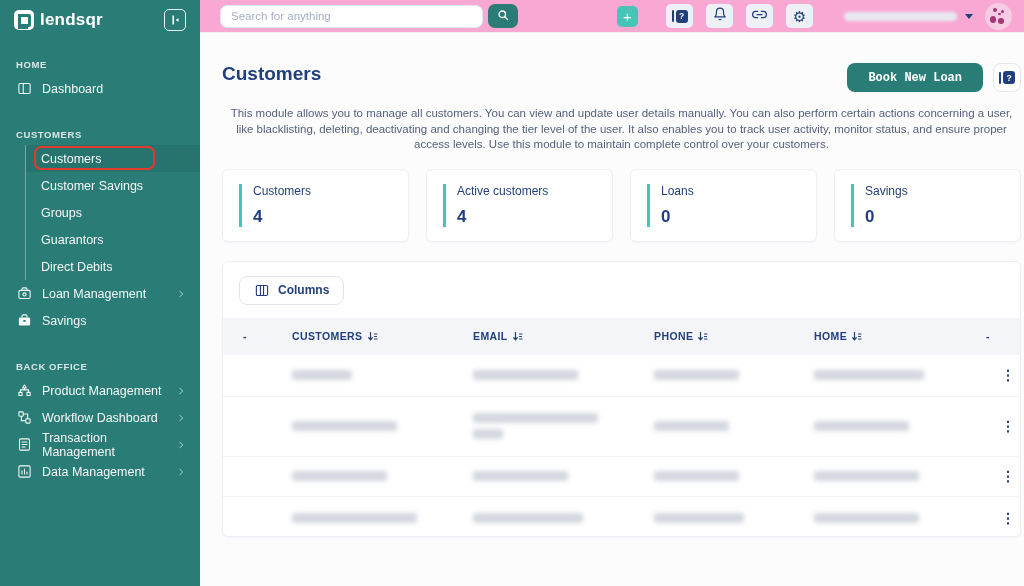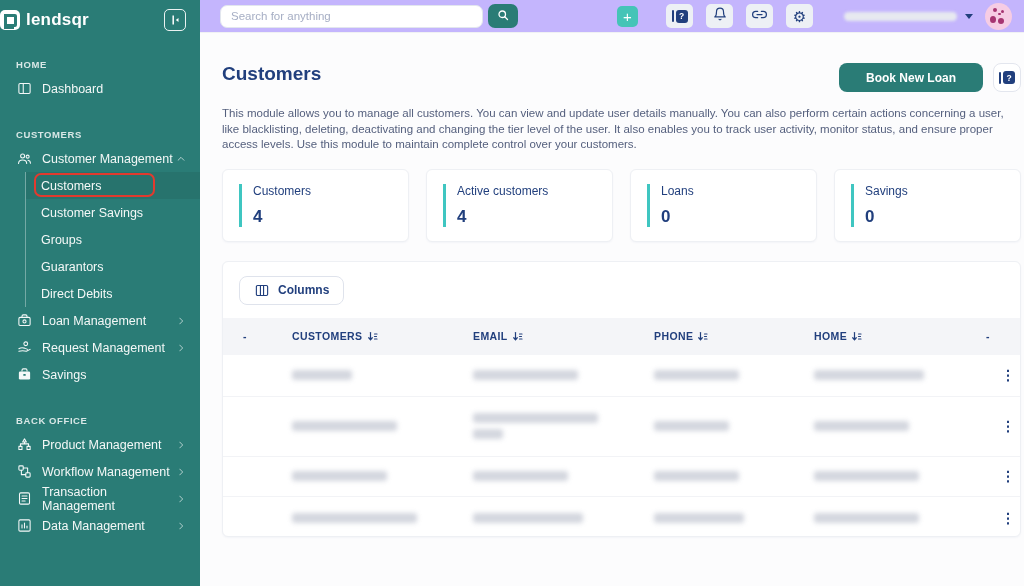--- a/index.html
+++ b/index.html
@@ -2,39 +2,39 @@
 <html><head>
 <meta charset="utf-8">
 <style>
   * { margin:0; padding:0; box-sizing:border-box; }
   html,body { width:1024px; height:586px; overflow:hidden; }
   body { font-family:"Liberation Sans", sans-serif; background:#fcfcfd; }
   .app { position:relative; width:1024px; height:586px; }
 
   
   .sidebar { position:absolute; left:0; top:0; width:200px; height:586px; background:#2a7c76; color:#fff; overflow:hidden; }
-  .logo-row { display:flex; align-items:center; padding:9px 14px 0 0; }
+  .logo-row { display:flex; align-items:center; padding:9px 14px 0 14px; }
   .logo-mark { width:20px; height:20px; background:#fff; border-radius:5px; position:relative; flex:0 0 auto; }
   .logo-mark:before { content:""; position:absolute; left:4px; top:4px; width:7px; height:12px; border-left:3px solid #2a7c76; border-bottom:3px solid #2a7c76; }
   .logo-mark:after { content:""; position:absolute; right:3px; top:4px; width:7px; height:7px; border:3px solid #2a7c76; border-radius:2px; }
   .logo-text { font-size:17px; font-weight:bold; letter-spacing:.2px; margin-left:6px; color:#fff; }
   .collapse-btn { margin-left:auto; width:22px; height:22px; border:1.6px solid rgba(255,255,255,.9); border-radius:5px; display:flex; align-items:center; justify-content:center; cursor:pointer; }
   .nav-label { font-size:9.5px; font-weight:bold; letter-spacing:.6px; color:rgba(255,255,255,.82); padding:0 16px; margin:27px 0 5px 0; }
   .nav-label.first { margin-top:28px; }
   .side-item { height:27px; display:flex; align-items:center; padding:0 14px 0 16px; font-size:12.5px; color:#f4f8f7; cursor:pointer; }
   .side-item .ico { width:16px; height:16px; margin-right:10px; display:flex; align-items:center; justify-content:center; flex:0 0 auto; opacity:.95; }
   .side-item .chev { margin-left:auto; display:flex; opacity:.9; }
   .submenu { margin-left:25px; border-left:1.5px solid rgba(255,255,255,.35); }
   .sub-item { height:27px; display:flex; align-items:center; padding-left:15px; font-size:12.5px; color:#f4f8f7; cursor:pointer; position:relative; }
   .sub-item.active { background:rgba(0,0,0,.07); }
   .annot-box { position:absolute; left:8px; top:1px; width:121px; height:24px; border:2.5px solid #e23a2e; border-radius:7px; pointer-events:none; }
   svg.ln { stroke:#fff; fill:none; stroke-width:1.7; stroke-linecap:round; stroke-linejoin:round; }
 
   
-  .topbar { position:absolute; left:200px; top:0; width:824px; height:33px; background:#c4b5fd; border-bottom:1px solid #f0f1f4; display:flex; align-items:center; padding-left:20px; }
+  .topbar { position:absolute; left:200px; top:0; width:824px; height:33px; background:#f9a8d4; border-bottom:1px solid #f0f1f4; display:flex; align-items:center; padding-left:20px; }
   .search-input { width:263px; height:23px; border:1px solid #e2e6ee; border-radius:7px; font-size:11.5px; padding:0 10px; color:#394a6d; outline:none; font-family:"Liberation Sans",sans-serif; }
   .search-input::placeholder { color:#a6aec4; }
   .search-btn { width:30px; height:24px; background:#2a7c76; border:none; border-radius:7px; margin-left:5px; display:flex; align-items:center; justify-content:center; cursor:pointer; }
   .tb-right { margin-left:auto; display:flex; align-items:center; }
   .plus-btn { width:21px; height:21px; background:#45c4b7; color:#fff; border:none; border-radius:5px; font-size:15px; line-height:19px; text-align:center; cursor:pointer; margin-right:28px; }
   .tb-icon { width:27px; height:24px; background:#edf0f5; border-radius:5px; display:flex; align-items:center; justify-content:center; margin-right:13px; cursor:pointer; color:#213F7D; }
   svg.nv { stroke:#213F7D; fill:none; stroke-width:2; stroke-linecap:round; stroke-linejoin:round; }
   .gear-glyph { font-size:15px; color:#213F7D; line-height:1; }
   .docs-mini { display:flex; align-items:center; }
   .docs-mini .bar { width:2px; height:12px; background:#213F7D; border-radius:1px; }
@@ -47,23 +47,23 @@
   .avatar i:nth-child(2){ width:6px; height:6px; left:13px; top:15px; }
   .avatar i:nth-child(3){ width:4px; height:4px; left:8px; top:5px; }
   .avatar i:nth-child(4){ width:3px; height:3px; left:16px; top:7px; }
   .avatar i:nth-child(5){ width:2.5px; height:2.5px; left:13px; top:10px; }
 
   
   .main { position:absolute; left:200px; top:33px; width:824px; height:553px; background:#fcfcfd; padding:30px 3px 0 22px; }
   .page-head { display:flex; align-items:flex-start; }
   .page-title { font-size:19px; font-weight:bold; color:#213F7D; }
   .head-actions { margin-left:auto; display:flex; align-items:center; }
-  .book-btn { height:29px; padding:0 27px; background:#2a7c76; color:#fff; font-size:12px; font-weight:bold; border:none; border-radius:8px; cursor:pointer; font-family:Liberation Sans, sans-serif; }
+  .book-btn { height:29px; padding:0 21px; background:#2a7c76; color:#fff; font-size:12px; font-weight:bold; border:none; border-radius:8px; cursor:pointer; font-family:Liberation Mono, monospace; }
   .docs-btn { width:28px; height:29px; background:#fff; border:1px solid #e3e6ee; border-radius:8px; margin-left:10px; display:flex; align-items:center; justify-content:center; cursor:pointer; }
-  .page-desc { margin-top:14px; font-size:11.5px; line-height:1.35; color:#545F7D; max-width:800px; }
+  .page-desc { margin-top:14px; font-size:11.5px; line-height:1.35; color:#545F7D; max-width:800px;text-align:center; }
 
   .stats { display:grid; grid-template-columns:repeat(4,1fr); gap:17px; margin-top:16px; }
   .stat-card { background:#fff; border:1px solid #eef0f4; border-radius:6px; box-shadow:0 1px 2px rgba(33,63,125,.04); padding:14px 14px 14px 16px; }
   .stat-inner { border-left:3px solid #3fc6c1; padding-left:11px; }
   .stat-label { font-size:12px; color:#213F7D; }
   .stat-value { font-size:17px; font-weight:bold; color:#213F7D; margin-top:9px; }
 
   .table-card { margin-top:19px; background:#fff; border:1px solid #eef0f4; border-radius:6px; box-shadow:0 1px 2px rgba(33,63,125,.04); height:276px; overflow:hidden; }
   .columns-btn { margin:14px 0 0 16px; height:29px; padding:0 14px; background:#fff; border:1px solid #dfe3ec; border-radius:8px; display:inline-flex; align-items:center; cursor:pointer; color:#213F7D; font-size:12px; font-weight:bold; font-family:"Liberation Sans",sans-serif; }
   .columns-btn svg { margin-right:8px; }
@@ -104,36 +104,20 @@
         <svg class="ln" width="15" height="15" viewBox="0 0 24 24">
             <rect x="3" y="4" width="18" height="16" rx="2"></rect>
             <line x1="10" y1="4" x2="10" y2="20"></line>
           </svg>
       </span>
       <span>Dashboard</span>
     </div>
 
     <div class="nav-label">CUSTOMERS</div>
 
-    <div class="side-item">
-      <span class="ico">
-        <svg class="ln" width="15" height="15" viewBox="0 0 24 24">
-            <circle cx="9" cy="8" r="3.2"></circle>
-            <path d="M2.5 20 c0-3.5 3-5.5 6.5-5.5 s6.5 2 6.5 5.5"></path>
-            <circle cx="17" cy="9" r="2.4"></circle>
-            <path d="M17.5 14.7 c2.5.4 4 2.2 4 4.8"></path>
-          </svg>
-      </span>
-      <span>Customer Management</span>
-      <span class="chev">
-        <svg class="ln" width="10" height="10" viewBox="0 0 24 24">
-            <polyline points="5,15 12,8 19,15"></polyline>
-          </svg>
-      </span>
-    </div>
 
     <div class="submenu">
       <div class="sub-item active">
         <span>Customers</span>
         <span class="annot-box"></span>
       </div>
       <div class="sub-item">
         <span>Customer Savings</span>
       </div>
       <div class="sub-item">
@@ -157,35 +141,20 @@
       </span>
       <span>Loan Management</span>
       <span class="chev">
         <svg class="ln" width="10" height="10" viewBox="0 0 24 24">
             <polyline points="9,5 16,12 9,19"></polyline>
           </svg>
       </span>
     </div>
     <div class="side-item">
       <span class="ico">
-        <svg class="ln" width="15" height="15" viewBox="0 0 24 24">
-            <circle cx="14" cy="6" r="3"></circle>
-            <path d="M3 14 c3-2 6-2 9-1 l5 2"></path>
-            <path d="M3 18 c4-1 8-1 12 0 l6-3"></path>
-          </svg>
-      </span>
-      <span>Request Management</span>
-      <span class="chev">
-        <svg class="ln" width="10" height="10" viewBox="0 0 24 24">
-            <polyline points="9,5 16,12 9,19"></polyline>
-          </svg>
-      </span>
-    </div>
-    <div class="side-item">
-      <span class="ico">
         <svg width="15" height="15" viewBox="0 0 24 24" fill="#fff">
             <rect x="3" y="7" width="18" height="13" rx="2"></rect>
             <path d="M8 7 V5 a2 2 0 0 1 2-2 h4 a2 2 0 0 1 2 2 v2" fill="none" stroke="#fff" stroke-width="1.7"></path>
             <rect x="10" y="11" width="4" height="3" rx="1" fill="#2a7c76"></rect>
           </svg>
       </span>
       <span>Savings</span>
     </div>
 
     <div class="nav-label">BACK OFFICE</div>
@@ -207,21 +176,21 @@
       </span>
     </div>
     <div class="side-item">
       <span class="ico">
         <svg class="ln" width="15" height="15" viewBox="0 0 24 24">
             <rect x="3" y="3" width="7" height="7" rx="1.5"></rect>
             <rect x="14" y="14" width="7" height="7" rx="1.5"></rect>
             <path d="M10 6.5 H17 V14 M7 10 V17 H14"></path>
           </svg>
       </span>
-      <span>Workflow Management</span>
+      <span>Workflow Dashboard</span>
       <span class="chev">
         <svg class="ln" width="10" height="10" viewBox="0 0 24 24">
             <polyline points="9,5 16,12 9,19"></polyline>
           </svg>
       </span>
     </div>
     <div class="side-item">
       <span class="ico">
         <svg class="ln" width="15" height="15" viewBox="0 0 24 24">
             <rect x="4" y="3" width="16" height="18" rx="2"></rect>

